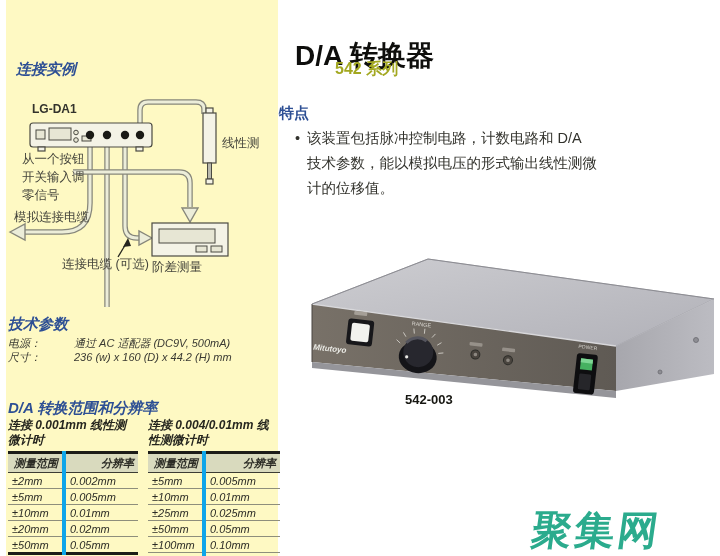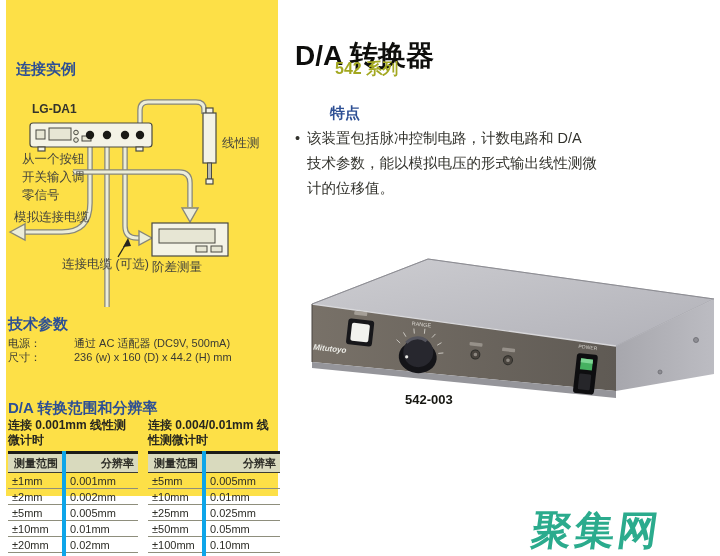--- a/index.html
+++ b/index.html
@@ -2,22 +2,23 @@
 <html><head>
 <meta charset="utf-8">
 <style>
   html,body { margin:0; padding:0; background:#fff; }
   .page {
     position:relative; width:720px; height:556px; background:#ffffff;
     font-family:"Liberation Sans","DejaVu Sans",sans-serif; overflow:hidden;
   }
   
   .panel {
-    position:absolute; left:6px; top:0; width:272px; height:496px;
-    background:#fde047;
+    position:absolute; left:6px; top:0; width:272px; height:556px;
+    background:#fef9c3;
+    font-style:italic;
   }
   .h-blue { position:absolute; margin:0; color:#2d4f94; font-weight:bold; font-size:15px; line-height:18px; }
   #h-conn   { left:10px; top:60px; }
   #h-specs  { left:2px;  top:315px; }
   #h-ranges { left:2px;  top:399px; }
 
   .specs { position:absolute; left:2px; top:336px; font-size:11px; color:#3a3a33; }
   .spec-row { line-height:14px; white-space:nowrap; }
   .spec-label { display:inline-block; width:66px; }
 
@@ -37,21 +38,21 @@
   .cabi { fill:none; stroke:#ecedd9; stroke-width:3; }
   .harrow { fill:#ecedd9; stroke:#87877b; stroke-width:1.4; }
   .unit { fill:#f4f3e6; stroke:#4a4a42; stroke-width:1.2; }
   .unit2 { fill:#e7e6d4; stroke:#4a4a42; stroke-width:1; }
   .dgt { fill:#45453c; font-size:12.5px; }
   .dgt-b { fill:#33332c; font-size:12px; font-weight:bold; }
 
   
   .title  { position:absolute; left:295px; top:18px; font-size:28px; font-weight:bold; color:#0e0e0c; }
   .series { position:absolute; left:295px; top:59px; font-size:16px; font-weight:bold; color:#a3a821;margin-left:40px; }
-  #h-feat { left:293px; top:104px;padding-left:37px; }
+  #h-feat { left:279px; top:104px; }
   .bullet { position:absolute; left:295px; top:126px; width:302px; font-size:14.5px; line-height:25px; color:#32322c; display:flex; }
   .bullet .dot { flex:0 0 12px; }
   .photo { position:absolute; left:298px; top:252px; }
   .photo-caption { position:absolute; left:397px; top:392px; font-size:13px; font-weight:bold; color:#171712;margin-left:8px; }
 
   .watermark {
     position:absolute; left:532px; top:503px;
     font-size:40px; font-weight:900; color:#2bab8d;
     transform:skewX(-8deg); letter-spacing:3px; white-space:nowrap;
   }
@@ -83,24 +84,20 @@
             <col class="c1">
             <col>
           </colgroup>
         <thead>
             <tr>
           <th>测量范围</th>
           <th>分辨率</th>
         </tr>
           </thead>
         <tbody>
-            <tr>
-              <td>±1mm</td>
-              <td>0.001mm</td>
-            </tr>
             <tr>
               <td>±2mm</td>
               <td>0.002mm</td>
             </tr>
             <tr>
               <td>±5mm</td>
               <td>0.005mm</td>
             </tr>
             <tr>
               <td>±10mm</td>

